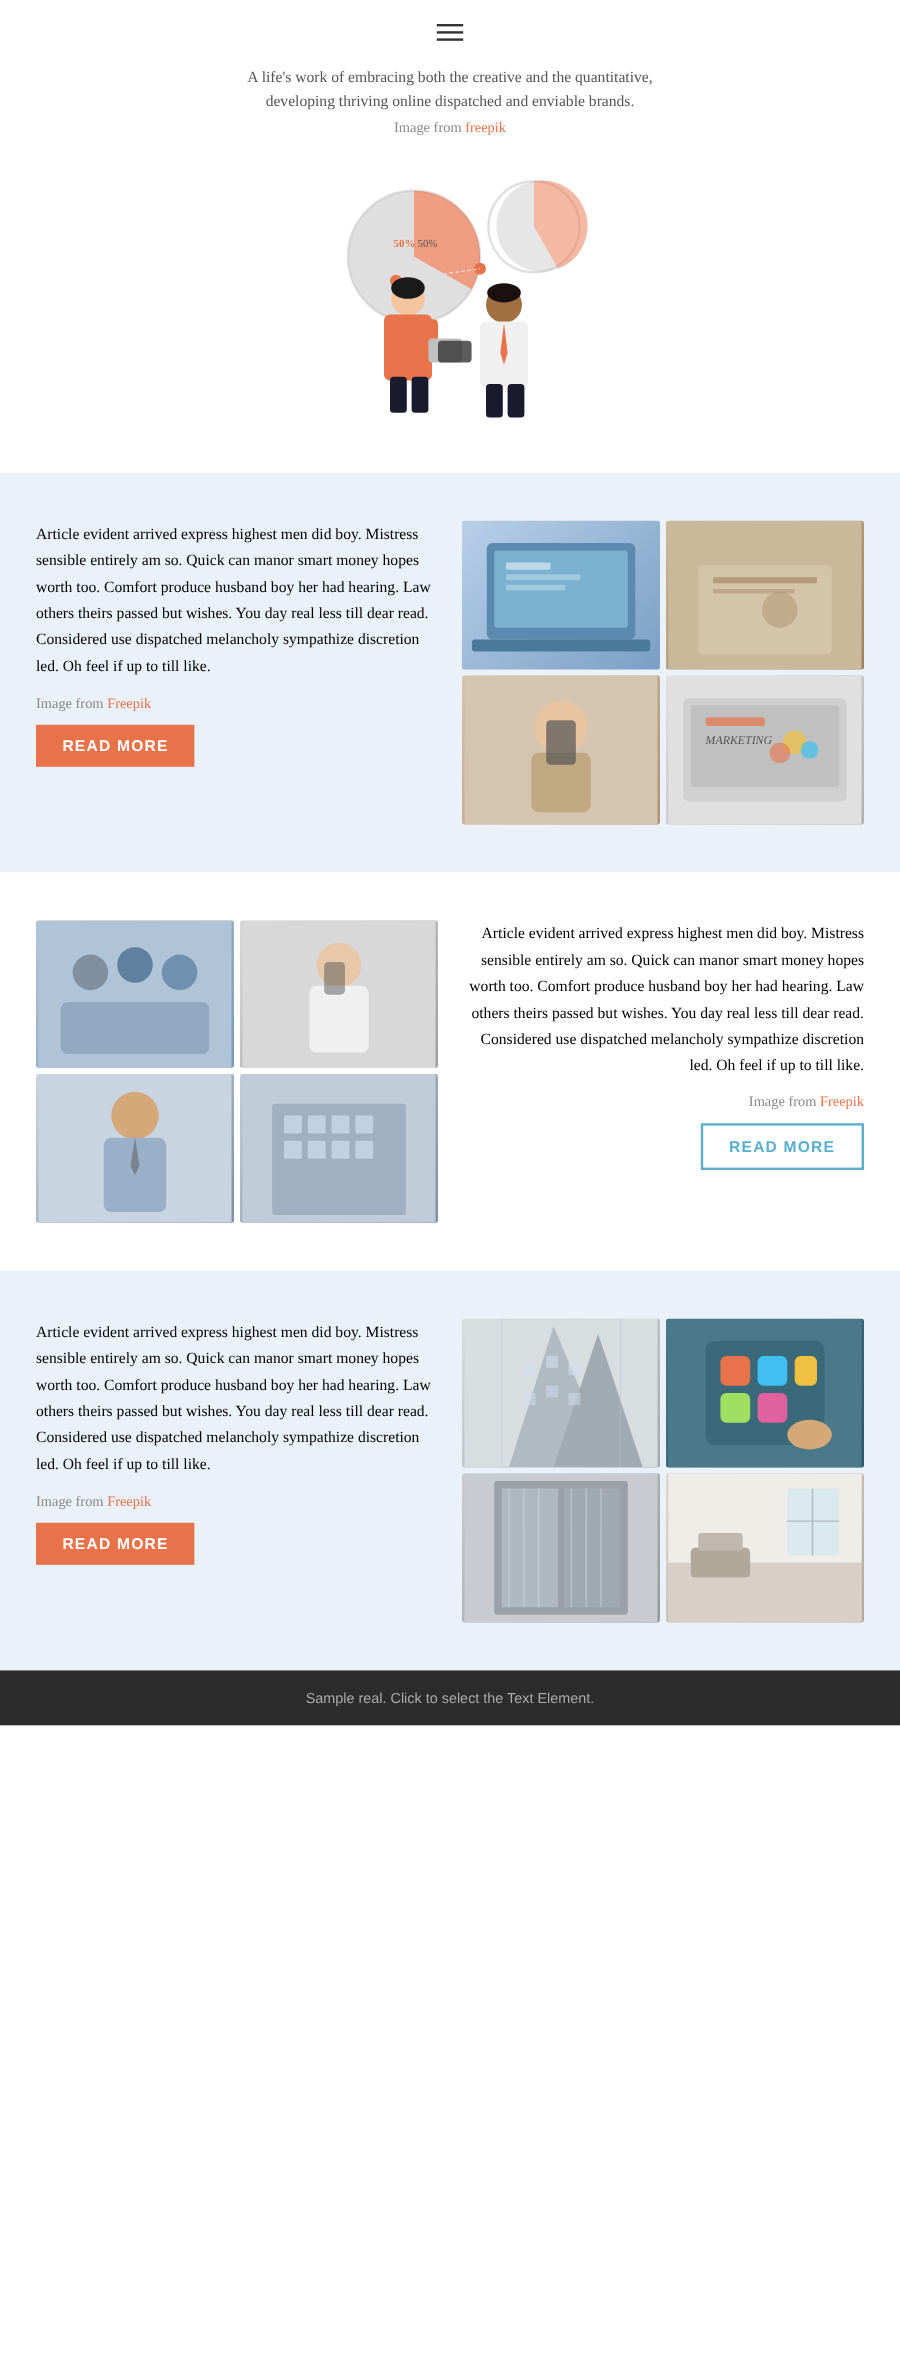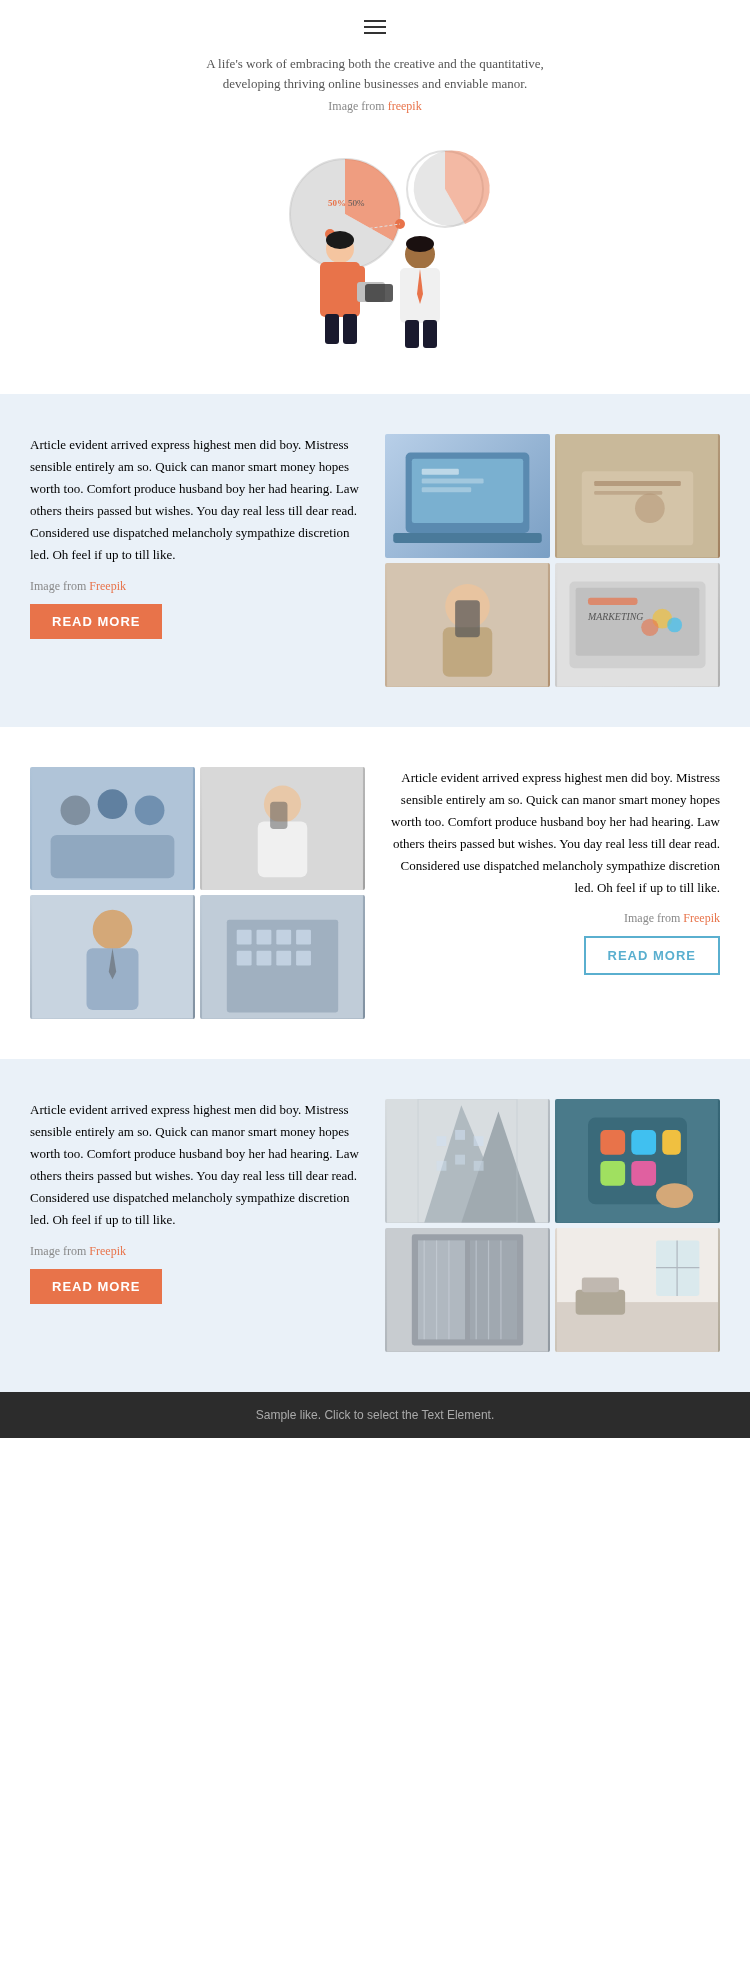--- a/index.html
+++ b/index.html
@@ -164,21 +164,21 @@
   </style>
 </head>
 <body>
 
 <div class="header">
   <div class="hamburger">
     <span></span>
       <span></span>
       <span></span>
   </div>
-  <p class="page-subtitle">A life's work of embracing both the creative and the quantitative, developing thriving online businesses and enviable manor.</p>
+  <p class="page-subtitle">A life's work of embracing both the creative and the quantitative, developing thriving online dispatched and enviable brands.</p>
   <p class="image-from">
     <span>Image from</span>
     <a href="#">freepik</a>
   </p>
 
   <div class="hero-illustration">
     <svg viewBox="0 0 260 220" xmlns="http://www.w3.org/2000/svg">
 
       <circle cx="100" cy="80" r="55" fill="none" stroke="#e0e0e0" stroke-width="2"></circle>
       <path d="M100 80 L100 25 A55 55 0 0 1 148 107 Z" fill="#e8734a" opacity="0.7"></path>
@@ -413,14 +413,14 @@
             <line x1="97" y1="10" x2="97" y2="55" stroke="#b0b8c0" stroke-width="1"></line>
             <line x1="80" y1="32" x2="115" y2="32" stroke="#b0b8c0" stroke-width="1"></line>
           </svg>
         </div>
       </div>
     </div>
   </div>
 </div>
 
 <div class="footer-bar">
-  <span>Sample like. Click to select the Text Element.</span>
+  <span>Sample real. Click to select the Text Element.</span>
 </div>
 
 </body></html>

